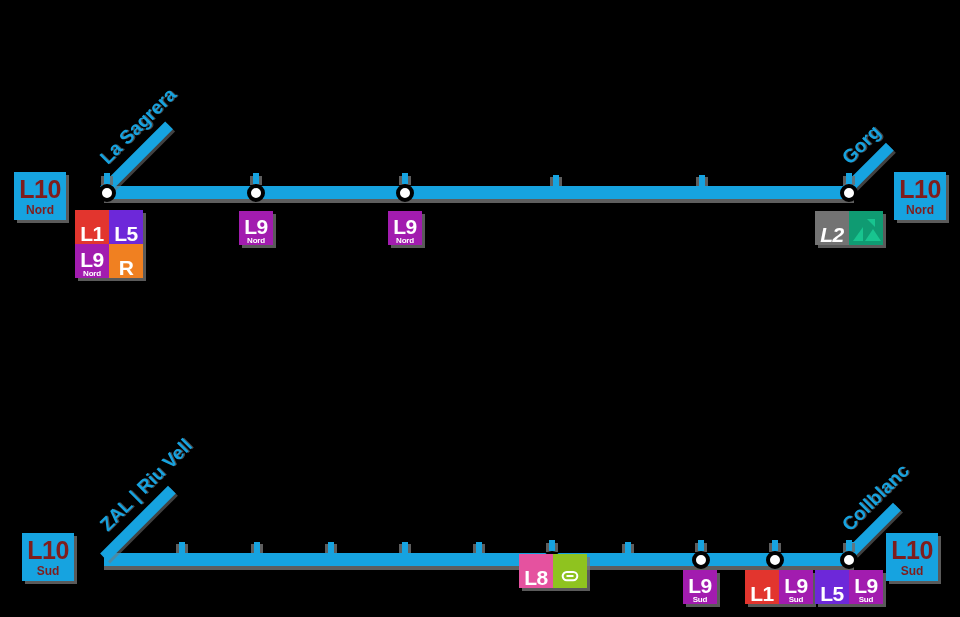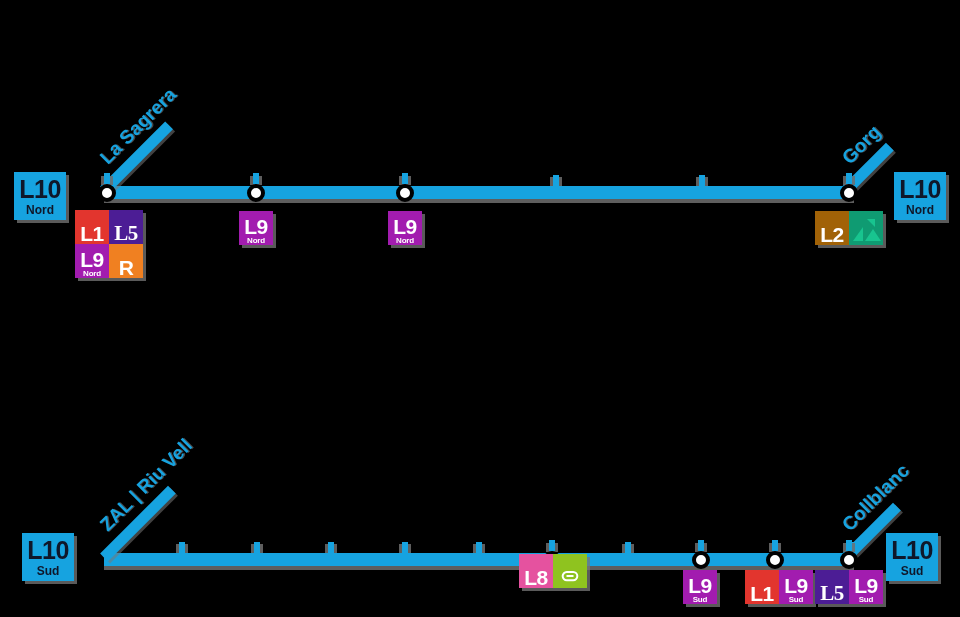--- a/index.html
+++ b/index.html
@@ -21,37 +21,37 @@
   
   .stopdot{position:absolute;width:18px;height:18px;border-radius:50%;
            background:#ffffff;border:4px solid #000;box-sizing:border-box;}
   .stopstem{position:absolute;width:6px;height:11px;background:#16a3e0;}
   .stopstem-sh{position:absolute;width:12px;height:9px;background:#6e6e6e;opacity:.85;}
 
   
   .l10badge{position:absolute;width:52px;height:48px;background:#16a3e0;
             box-shadow:3px 3px 0 rgba(120,120,120,.75);
             display:flex;flex-direction:column;align-items:center;justify-content:center;
-            color:#0f172a;line-height:1;}
+            color:#7f1d1d;line-height:1;}
   .l10badge .num{font-size:25px;font-weight:700;letter-spacing:-.5px;}
   .l10badge .sfx{font-size:12px;font-weight:700;margin-top:2px;}
 
   
   .conn{position:absolute;display:flex;flex-wrap:wrap;
         box-shadow:3px 3px 0 rgba(120,120,120,.75);}
   .chip{width:34px;height:34px;display:flex;flex-direction:column;
         align-items:center;justify-content:flex-end;color:#fff;line-height:1;
         box-sizing:border-box;position:relative;}
   .chip .cnum{font-size:21px;font-weight:700;letter-spacing:-.5px;}
   .chip .csub{font-size:8px;font-weight:700;margin-top:0px;letter-spacing:-.2px;}
   .chip.r .cnum{font-size:21px;}
 
   .c-l1{background:#e2352e;}
-  .c-l2{background:#a16207;}
-  .c-l5{background:#4c1d95;font-family:Liberation Serif, serif;}
+  .c-l2{background:#737373;font-style:italic;}
+  .c-l5{background:#6d28d9;}
   .c-l8{background:#e5529f;}
   .c-l9{background:#a21caf;}
   .c-r {background:#f08021;}
   .c-fgc{background:#8fc31f;}
   .c-tram{background:#0f9b72;}
 
   
   .fgc-glyph{width:22px;height:22px;}
   .tram-glyph{width:30px;height:30px;}
 

